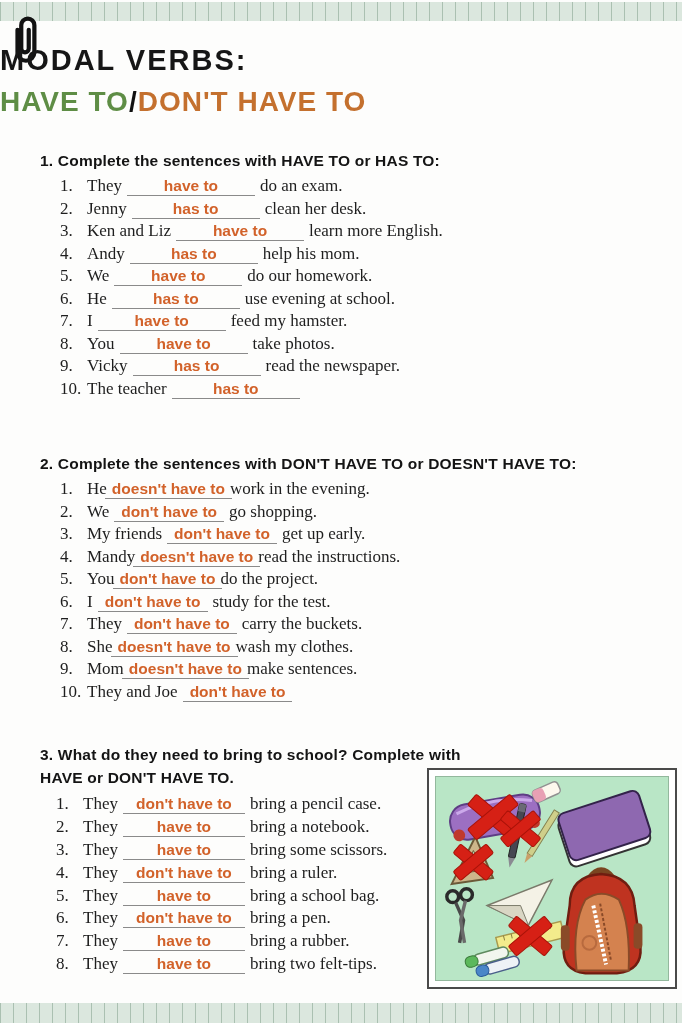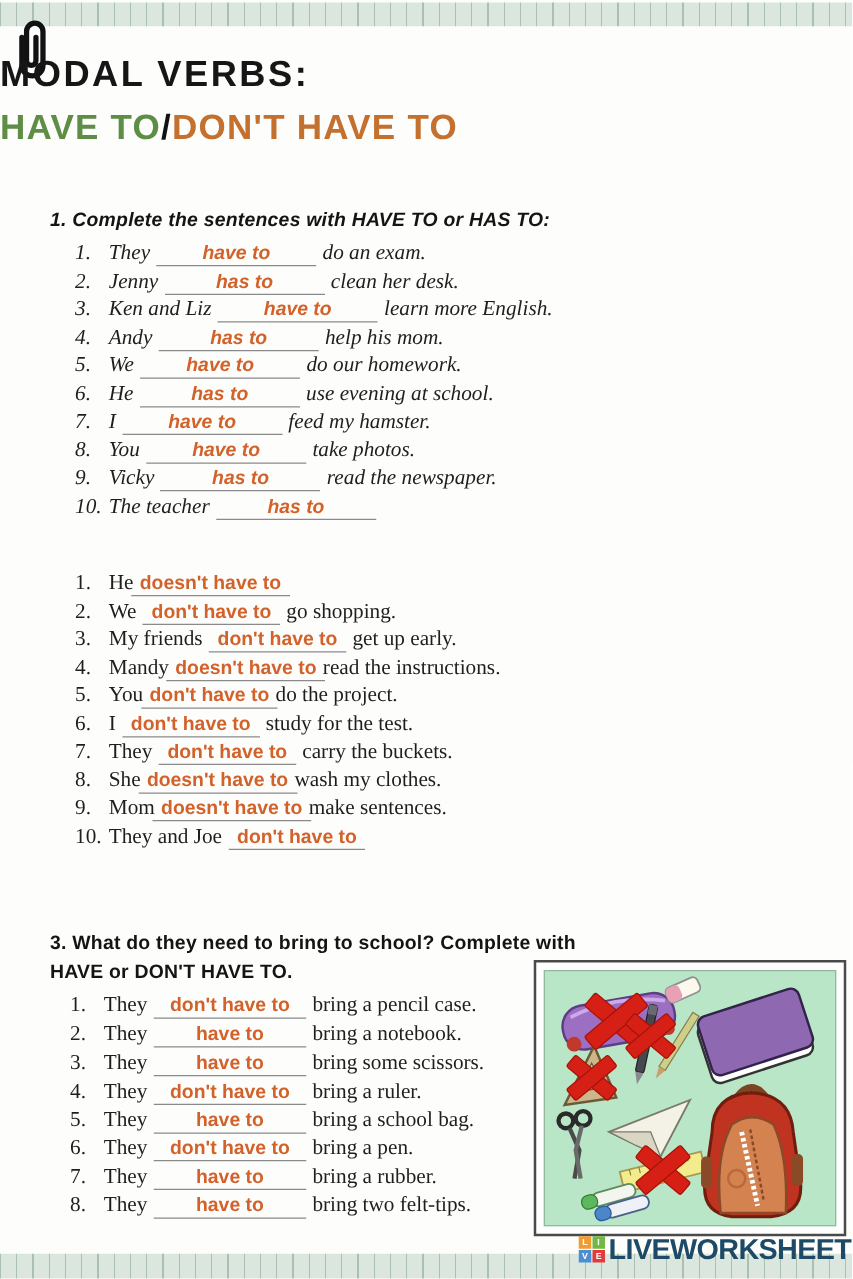--- a/index.html
+++ b/index.html
@@ -17,21 +17,21 @@
   .title{position:absolute;top:44px;left:0;right:0;text-align:left;margin:0;
          font-family:"Liberation Sans",sans-serif;font-weight:800;font-size:29px;
          letter-spacing:2px;color:#161616;}
   .subtitle{position:absolute;top:86px;left:0;right:0;text-align:left;margin:0;
             font-family:"Liberation Sans",sans-serif;font-weight:800;font-size:28px;letter-spacing:1px;}
   .subtitle .green{color:#5e8d45;}
   .subtitle .slash{color:#111;}
   .subtitle .orange{color:#c4702e;}
 
   .exercise{position:absolute;left:40px;}
-  .sec1{top:165px;font-style:italic;}
+  .sec1{top:149px;}
   .sec2{top:452px;}
   .sec3{top:743px;width:430px;}
   .ex-heading{margin:0;font-family:"Liberation Sans",sans-serif;font-weight:800;
               font-size:15.5px;line-height:23px;color:#141414;letter-spacing:.2px;}
   .ex-list{margin-top:4px;padding-left:20px;}
   .sec3 .ex-list{padding-left:16px;margin-top:5px;}
   .row{display:flex;align-items:baseline;gap:5px;height:22.5px;font-size:17px;white-space:nowrap;}
   .sec3 .row{height:22.9px;}
   .num{min-width:22px;}
   .ans{font-family:"Liberation Sans",sans-serif;font-size:15.5px;font-weight:600;
@@ -129,25 +129,27 @@
             <span class="post">read the newspaper.</span>
           </div>
           <div class="row">
             <span class="num">10.</span>
             <span class="pre">The teacher</span>
             <span class="ans">has to</span>
           </div>
         </div>
       </section>
       <section class="exercise sec2">
+        <h3 class="ex-heading">2. Complete the sentences with DON'T HAVE TO or DOESN'T HAVE TO:</h3>
         <div class="ex-list">
           <div class="row tight">
             <span class="num">1.</span>
             <span class="pre">He</span>
             <span class="ans">doesn't have to</span>
+            <span class="post">work in the evening.</span>
           </div>
           <div class="row">
             <span class="num">2.</span>
             <span class="pre">We</span>
             <span class="ans">don't have to</span>
             <span class="post">go shopping.</span>
           </div>
           <div class="row">
             <span class="num">3.</span>
             <span class="pre">My friends</span>
@@ -339,25 +341,16 @@
             </g>
           <g transform="translate(96,161)">
               <rect x="-24" y="-6.5" width="48" height="13" rx="2" transform="rotate(40)"></rect>
               <rect x="-24" y="-6.5" width="48" height="13" rx="2" transform="rotate(-40)"></rect>
             </g>
         </g>
       </svg>
     </div>
   </div>
 
-  <div class="footer">
-    <div class="logo" id="logo">
-        <span style="background: rgb(243, 156, 45);">L</span>
-        <span style="background: rgb(114, 185, 68);">I</span>
-        <span style="background: rgb(74, 143, 211);">V</span>
-        <span style="background: rgb(226, 59, 59);">E</span>
-      </div>
-    <div class="brand">LIVEWORKSHEET</div>
-  </div>
 
   <div class="tape bottom"></div>
 
 </div>
 
 </body></html>

